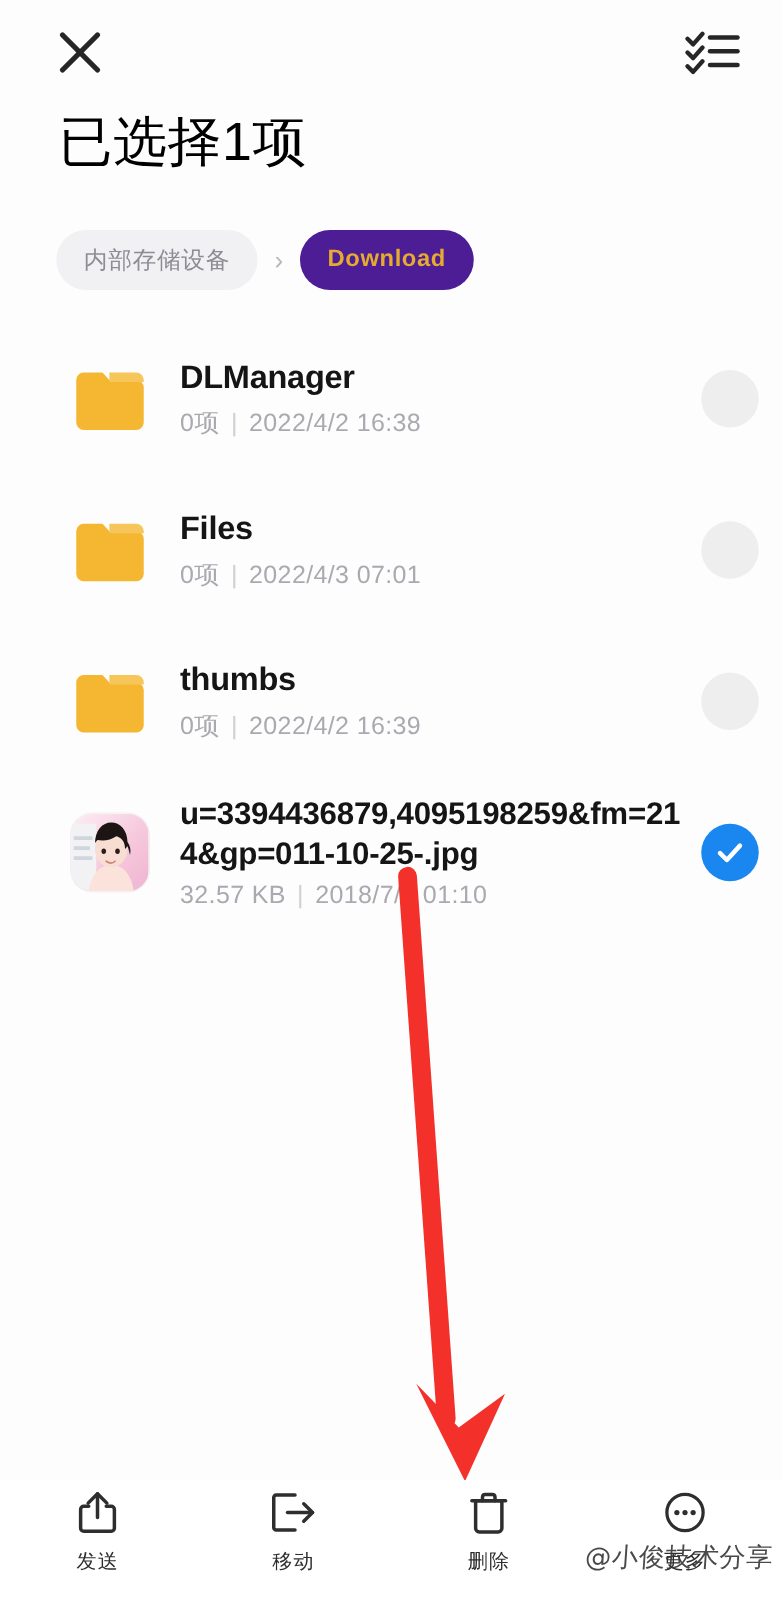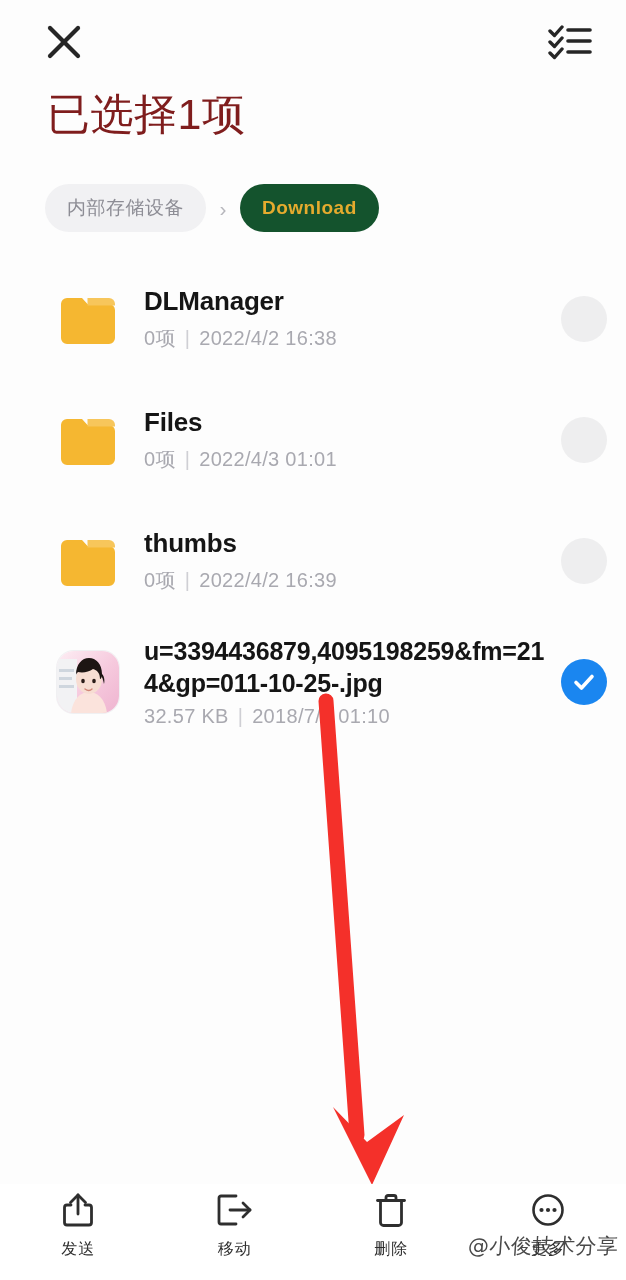--- a/index.html
+++ b/index.html
@@ -30,39 +30,39 @@
   #selectall-btn {
     position:absolute; right:30px; top:18px;
     width:52px; height:48px;
     display:flex; align-items:center; justify-content:center;
     cursor:pointer;
   }
 
   
   #page-title {
     position:absolute; left:47px; top:88px;
-    font-size:43px; font-weight:400; color:#7f1d1d;
+    font-size:43px; font-weight:400; color:#000000;
     letter-spacing:0.5px; line-height:1.25;
     white-space:nowrap;
   }
 
   
   #breadcrumb {
     position:absolute; left:45px; top:184px;
     display:flex; align-items:center; gap:0px;
   }
   .crumb {
     display:flex; align-items:center; justify-content:flex-start;
     height:48px; padding:0 22px;
     border-radius:26px;
     font-size:19px; letter-spacing:0.5px;
     cursor:pointer; white-space:nowrap;
   }
   .crumb.plain { background:#f1f1f3; color:#8d8d95; }
-  .crumb.active { background:#14532d; color:#e5ab2e; font-weight:600; }
+  .crumb.active { background:#4c1d95; color:#e5ab2e; font-weight:600; }
   .crumb-sep {
     width:34px; text-align:center;
     color:#b6b6bc; font-size:21px; line-height:1;
     user-select:none;
   }
 
   
   #file-list {
     position:absolute; left:0; top:258px; width:626px;margin-left:11px;
   }
@@ -206,21 +206,21 @@
     <div class="file-row">
       <div class="row-icon">
         <svg width="60" height="52" viewBox="0 0 60 52">
           <path d="M3 11a6 6 0 0 1 6-6h15l5.5 6H51a6 6 0 0 1 6 6v28a6 6 0 0 1-6 6H9a6 6 0 0 1-6-6z" fill="#f5b731"></path>
           <path d="M29.5 5H51a6 6 0 0 1 6 6v1.5H29.5z" fill="#f7c65b"></path>
         </svg>
       </div>
       <div class="row-text">
         <div class="row-name">Files</div>
         <div class="row-meta">
-          <span>0项</span><span class="sep">|</span><span>2022/4/3 01:01</span>
+          <span>0项</span><span class="sep">|</span><span>2022/4/3 07:01</span>
         </div>
       </div>
       <div class="row-check off"></div>
     </div>
 
     <div class="file-row">
       <div class="row-icon">
         <svg width="60" height="52" viewBox="0 0 60 52">
           <path d="M3 11a6 6 0 0 1 6-6h15l5.5 6H51a6 6 0 0 1 6 6v28a6 6 0 0 1-6 6H9a6 6 0 0 1-6-6z" fill="#f5b731"></path>
           <path d="M29.5 5H51a6 6 0 0 1 6 6v1.5H29.5z" fill="#f7c65b"></path>

